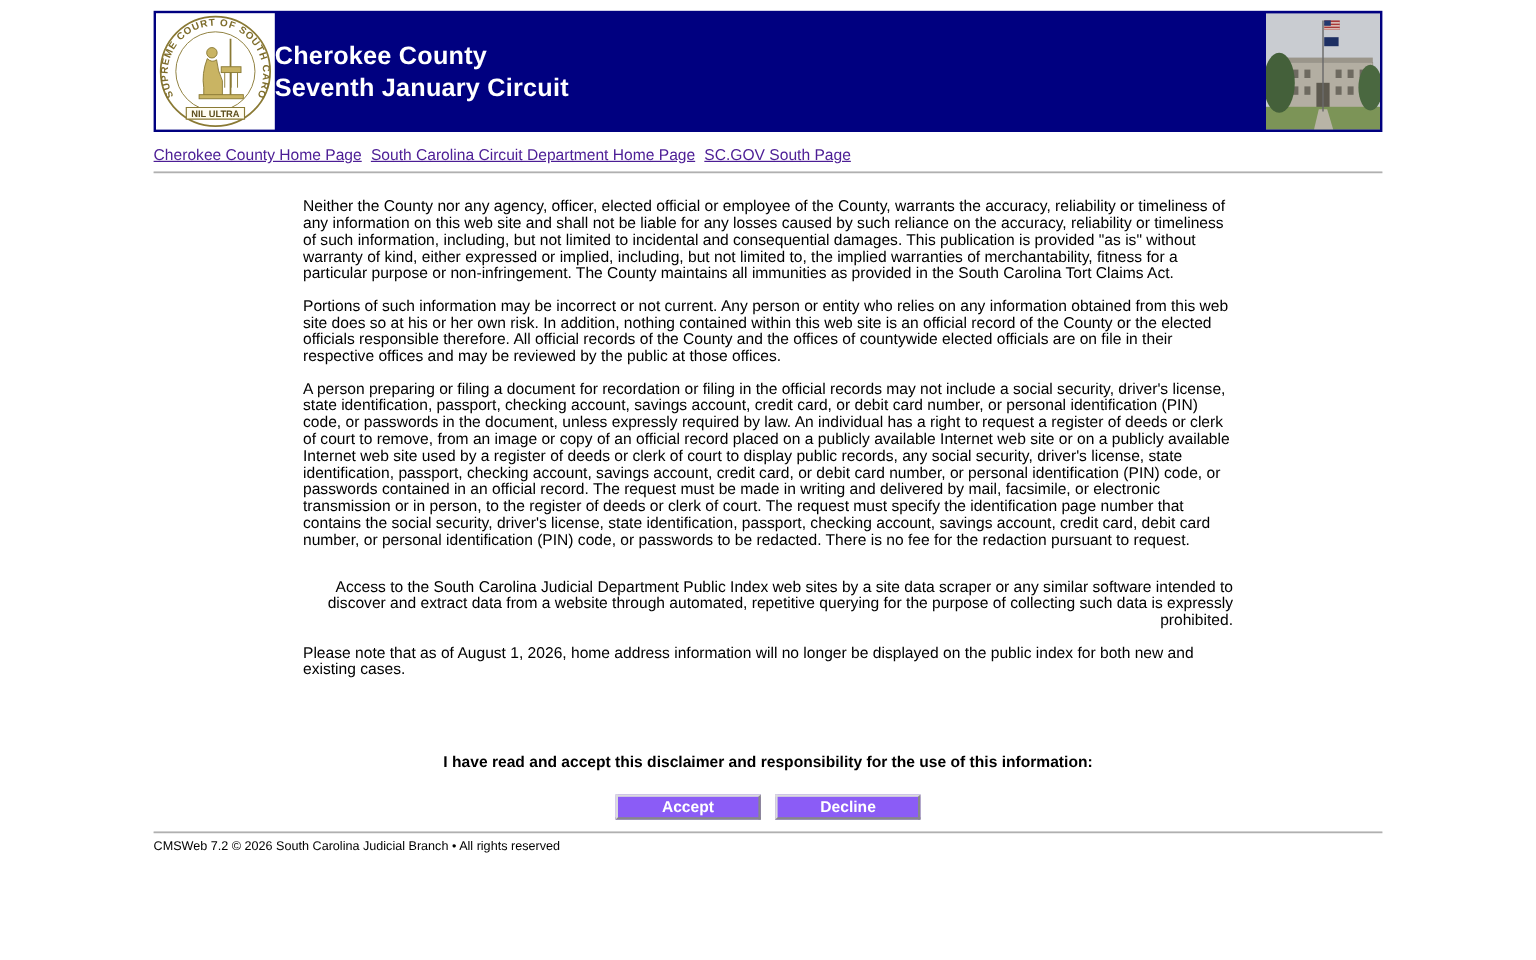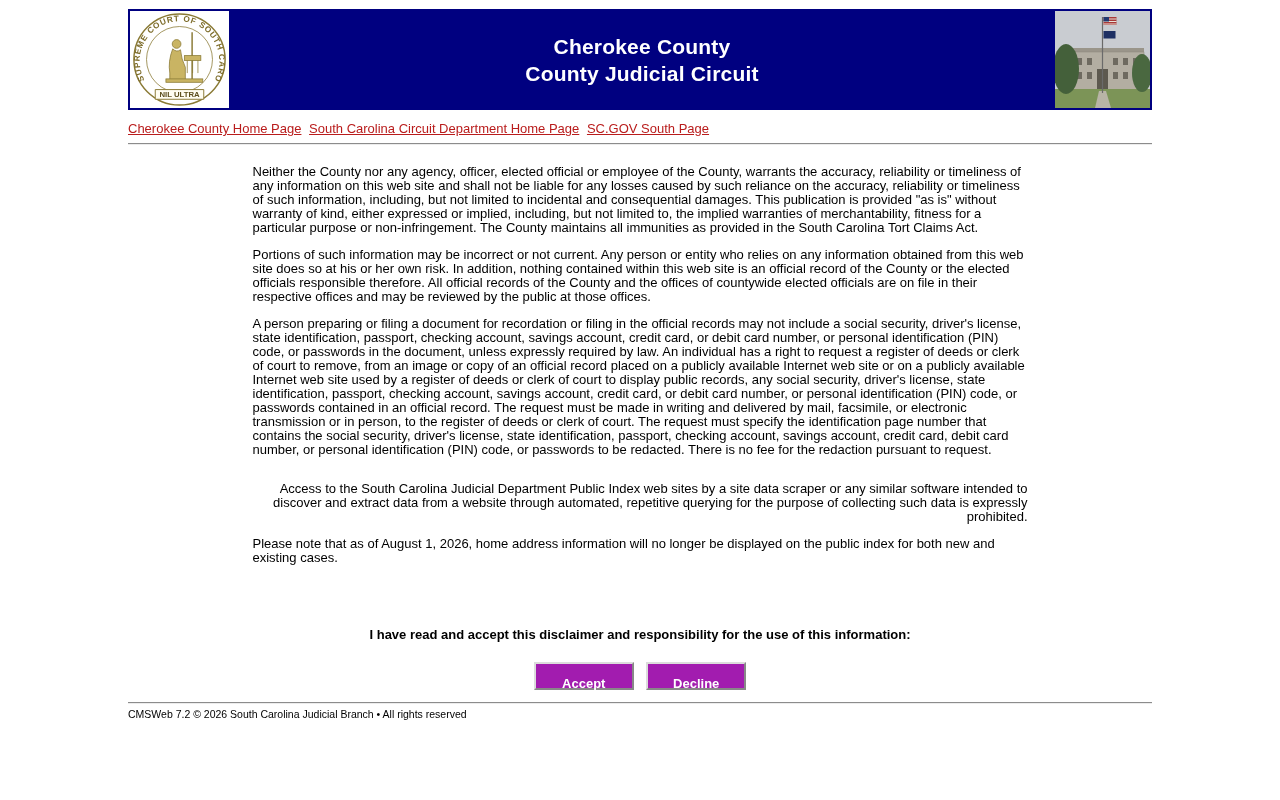--- a/index.html
+++ b/index.html
@@ -23,41 +23,41 @@
     padding: 2px;
   }
   .seal-box {
     width: 99px; height: 97px;
     background: #ffffff;
     flex: 0 0 auto;
   }
   .seal-box svg { display: block; width: 100%; height: 100%; }
   .title-block {
     flex: 1 1 auto;
-    text-align: center;
+    text-align: left;
     color: #ffffff;
     font-weight: bold;
     font-size: 21px;
     line-height: 27px;
     letter-spacing: 0.2px;
   }
   .photo-box {
     width: 95px; height: 97px;
     flex: 0 0 auto;
   }
   .photo-box svg { display: block; width: 100%; height: 100%; }
 
   
   .nav-links {
     margin-top: 12px;
     font-size: 13px;
     line-height: 14px;
   }
   .nav-links a {
-    color: #b91c1c;
+    color: #4c1d95;
     margin-right: 4px;
   }
   hr.divider {
     margin: 7px 0 0 0;
     border: 0;
     height: 2px;
     border-top: 1px solid #8c8c8c;
     border-bottom: 1px solid #ececec;
   }
 
@@ -79,29 +79,29 @@
     text-align: center;
     font-size: 13px;
     font-weight: bold;
   }
   .button-row {
     margin-top: 20px;
     text-align: center;
   }
   .btn {
     display: inline-block;
-    width: 100px;
+    width: 121px;
     height: 21px;
-    background: #a21caf;
+    background: #8b5cf6;
     color: #ffffff;
     font-family: "Liberation Sans", sans-serif;
     font-size: 13px;
     font-weight: bold;
     border: 2px outset #dcdcdc;
-    padding: 12px;
+    padding: 0;
     margin: 0 4px;
     cursor: pointer;
     line-height: 16px;
   }
 
   
   hr.footer-divider {
     margin: 10px 0 0 0;
     border: 0;
     height: 2px;
@@ -140,21 +140,21 @@
           <line x1="69" y1="51" x2="69" y2="64"></line>
           <rect x="36" y="70" width="38" height="3.5"></rect>
         </g>
         <path d="M 25,81 L 75,81 L 75,91 L 25,91 Z" fill="#fffdf2" stroke="#8a7a35" stroke-width="1"></path>
         <text x="50" y="89" text-anchor="middle" font-size="8" font-weight="bold" fill="#5d4f1e">NIL ULTRA</text>
       </svg>
     </div>
 
     <div class="title-block">
       <div>Cherokee County</div>
-      <div>County Judicial Circuit</div>
+      <div>Seventh January Circuit</div>
     </div>
 
     <div class="photo-box">
       <svg viewBox="0 0 95 97">
         <rect width="95" height="97" fill="#c9ccd1"></rect>
         <rect x="6" y="37" width="83" height="4" fill="#9a958a"></rect>
         <rect x="6" y="41" width="83" height="39" fill="#b3aea2" stroke="#8d887c" stroke-width="0.5"></rect>
         <g fill="#6e6a60">
           <rect x="12" y="47" width="5" height="7"></rect>
             <rect x="22" y="47" width="5" height="7"></rect>

